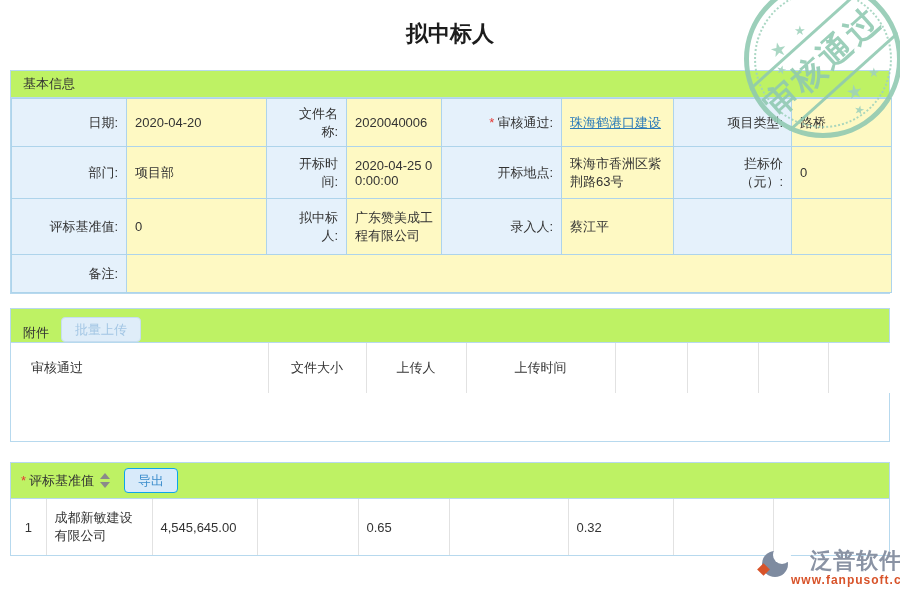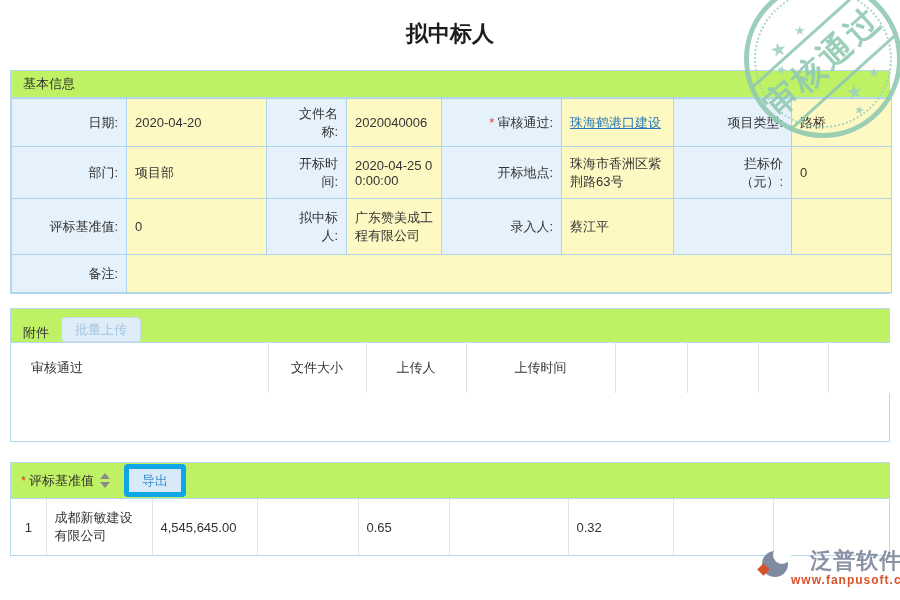--- a/index.html
+++ b/index.html
@@ -19,21 +19,21 @@
   .info-table td.lbl{background:#e5f1fb;text-align:right;padding-left:32px;}
   .info-table td.val{background:#fef9c3;text-align:left;}
   .r1{height:48px}.r2{height:52px}.r3{height:56px}.r4{height:38px}
 
   .req{color:#e53935;margin-right:3px;}
   a.link{color:#2a7ab9;text-decoration:underline;cursor:pointer;}
 
   .attach-head{height:33px;display:flex;align-items:flex-end;gap:12px;padding:0 12px;}
   .btn{font-size:13px;border-radius:4px;padding:3px 13px;cursor:pointer;font-family:inherit;line-height:17px;}
   .btn-pale{background:#dfedf9;border:1px solid #c6ddf0;color:#a3c6e4;}
-  .btn-blue{background:#d8eafa;border:5px solid #0ea5e9;color:#3c8dcc;}
+  .btn-blue{background:#d8eafa;border:1px solid #0ea5e9;color:#3c8dcc;}
 
   .grid-table{border:hidden;}
   .grid-table th,.grid-table td{border:1px solid #e2e2e2;font-weight:normal;text-align:center;}
   .grid-table th{height:46px;color:#333;background:#fff;padding:2px 8px;}
   .attach-table th.left{text-align:left;padding-left:20px;}
   .attach-empty{height:48px;background:#fff;}
 
   .comp-head{height:35px;display:flex;align-items:center;padding:0 10px;}
   .comp-head .ttl{margin-right:2px;}
   .sort-icon{display:inline-flex;flex-direction:column;gap:3px;margin:0 4px;cursor:pointer;}

